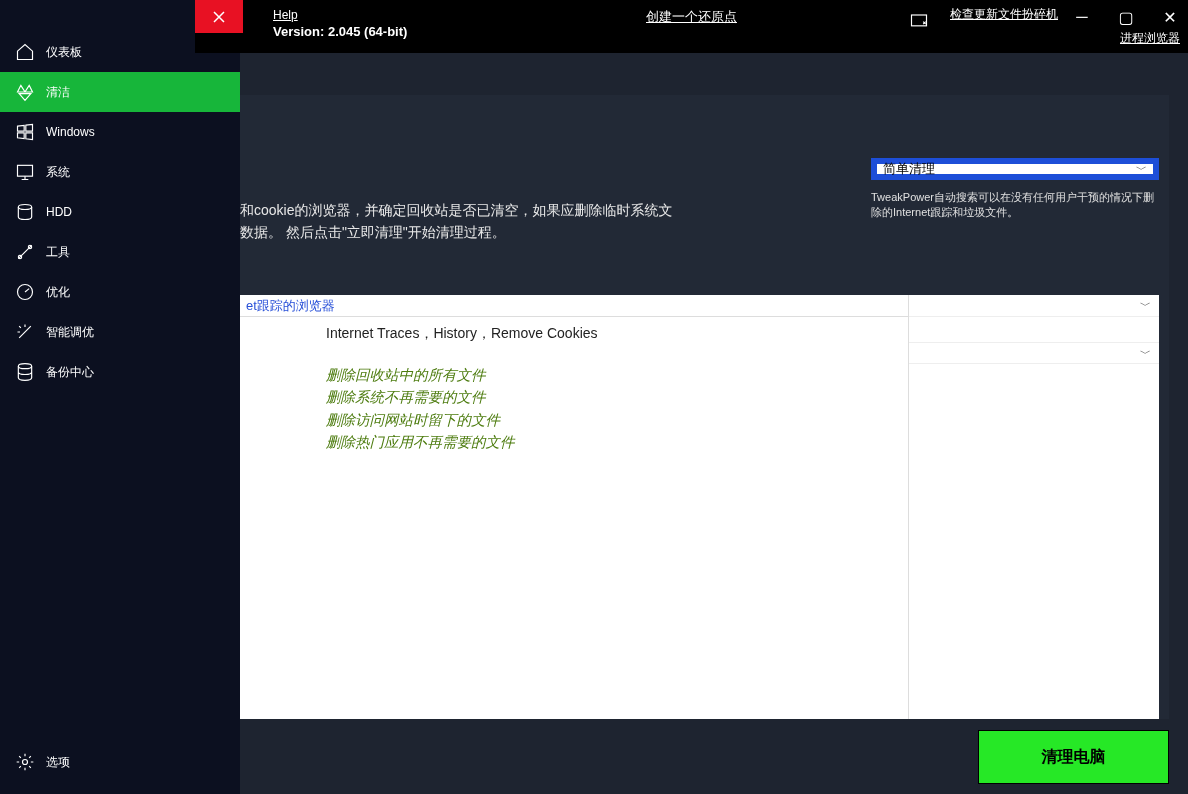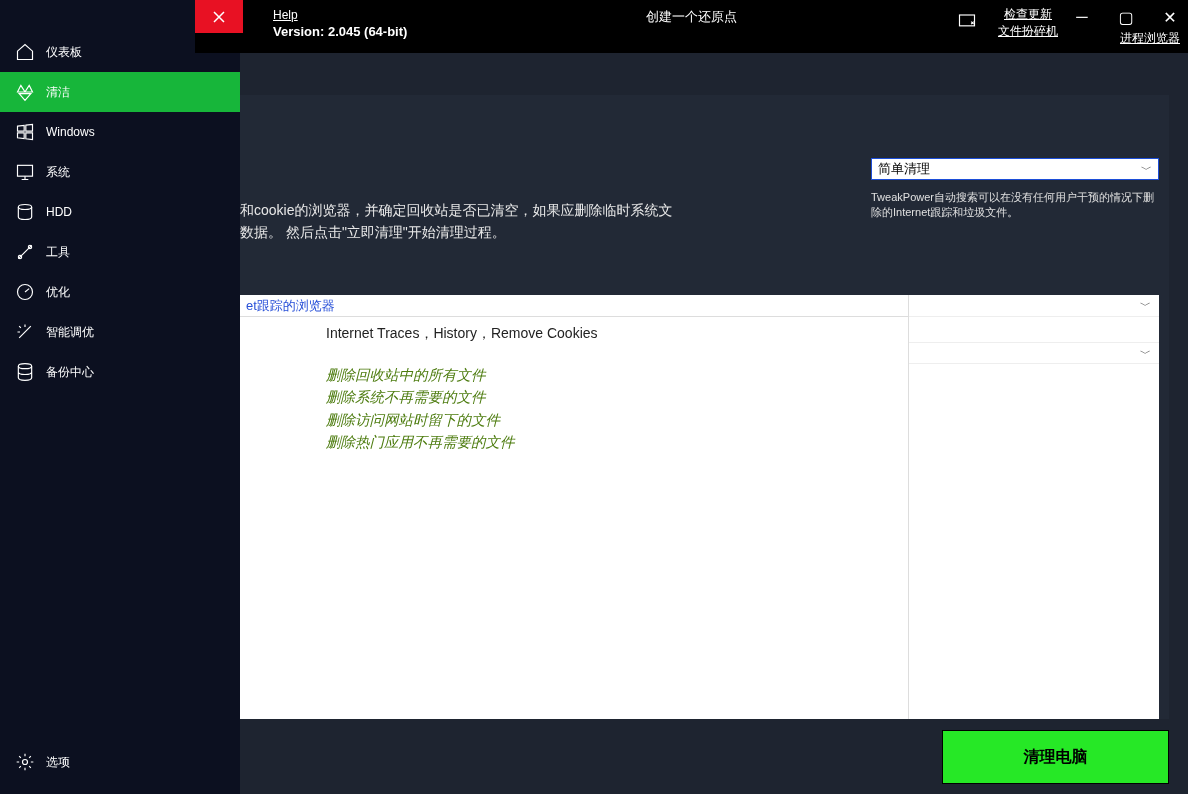--- a/index.html
+++ b/index.html
@@ -56,31 +56,32 @@
   cursor: pointer;
 }
 .titlebar-left { padding: 8px 0 0 10px; font-size: 12px; }
 .titlebar-link { text-decoration: underline; cursor: pointer; }
 .version { font-weight: bold; margin-top: 2px; font-size: 13px; }
 .titlebar-center {
   position: absolute;
   left: 50%; transform: translateX(-50%);
   top: 8px;
   font-size: 13px;
+  text-decoration: underline;
   cursor: pointer;
 }
 .titlebar-right {
   position: absolute;
   right: 130px; top: 6px;
   display: flex;
   gap: 10px;
   align-items: flex-start;
   font-size: 12px;
 }
-.tool-col { display:flex; flex-direction:column; align-items:center; }
+.tool-col { display:flex; flex-direction:row; align-items:flex-end; }
 .tool-col a { text-decoration: underline; cursor:pointer; }
 .window-controls {
   position: absolute;
   right: 8px; top: 8px;
   display: flex;
   gap: 24px;
   font-size: 16px;
 }
 .window-controls span { cursor: pointer; width: 20px; text-align:center;}
 .main {
@@ -114,21 +115,21 @@
   width: 100%;
   height: 22px;
   background: #fff;
   color: #000;
   font-size: 13px;
   padding: 0 6px;
   display:flex;
   align-items:center;
   justify-content:space-between;
   cursor:pointer;
-  border:1px solid #1d4ed8;
+  border:6px solid #1d4ed8;
 }
 .select-desc {
   font-size: 11px;
   color: #e0e0e0;
   margin-top: 10px;
   text-align: left;
 }
 .white-panel {
   position:absolute;
   left: 0; right: 10px;
@@ -159,21 +160,21 @@
   padding: 6px 0 0 86px;
   font-size: 14.5px;
   color: #4d7c0f;
   font-style: italic;
 }
 .panel-items div { line-height: 1.55; }
 .action-btn {
   position:absolute;
   right: 19px;
   bottom: 10px;
-  width: 227px;
+  width: 191px;
   height: 54px;
   background: #26e826;
   color: #000;
   font-size: 16px;
   font-weight: bold;
   display:flex; align-items:center; justify-content:center;
   cursor:pointer;
   border: 1px solid #000;
 }
 .chev { font-size:11px; color:#555; }

